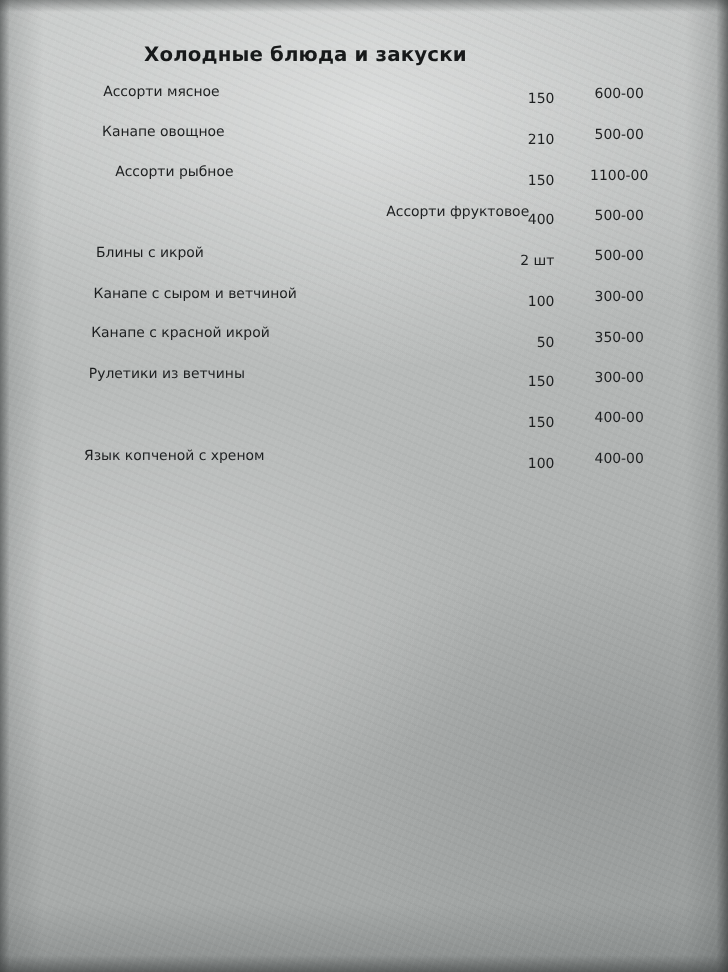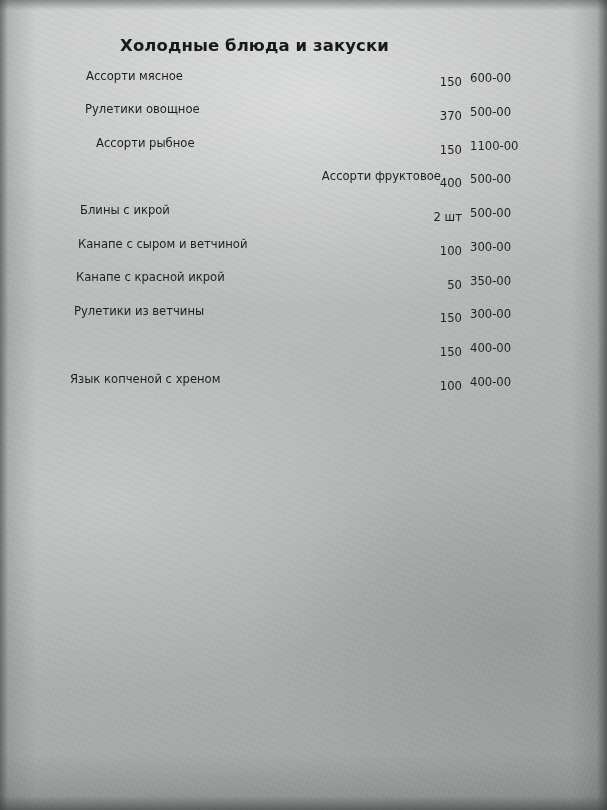--- a/index.html
+++ b/index.html
@@ -84,21 +84,21 @@
     width: 82px;
     text-align: right;
     font-size: 11.6px;
     color: #1d1f20;
   }
   .m-price {
     position: absolute;
     top: 4px;
     left: 470px;
     width: 92px;
-    text-align: left;
+    text-align: center;
     font-size: 11.6px;
     color: #1d1f20;
   }
   
   .menu-row:nth-child(1)  .m-name { left: 86px; top: 3px; }
   .menu-row:nth-child(2)  .m-name { left: 85px; top: 2px; }
   .menu-row:nth-child(3)  .m-name { left: 96px; top: 2px; }
   .menu-row:nth-child(4)  .m-name { left: 81px; top: 1px; text-align: right; }
   .menu-row:nth-child(5)  .m-name { left: 80px; top: 1px; }
   .menu-row:nth-child(6)  .m-name { left: 78px; top: 1px; }
@@ -177,22 +177,22 @@
 
     <div class="menu-list">
 
       <div class="menu-row">
         <span class="m-name">Ассорти мясное</span>
         <span class="m-qty">150</span>
         <span class="m-price">600-00</span>
       </div>
 
       <div class="menu-row">
-        <span class="m-name">Рулетики овощное</span>
-        <span class="m-qty">370</span>
+        <span class="m-name">Канапе овощное</span>
+        <span class="m-qty">210</span>
         <span class="m-price">500-00</span>
       </div>
 
       <div class="menu-row">
         <span class="m-name">Ассорти рыбное</span>
         <span class="m-qty">150</span>
         <span class="m-price">1100-00</span>
       </div>
 
       <div class="menu-row">

